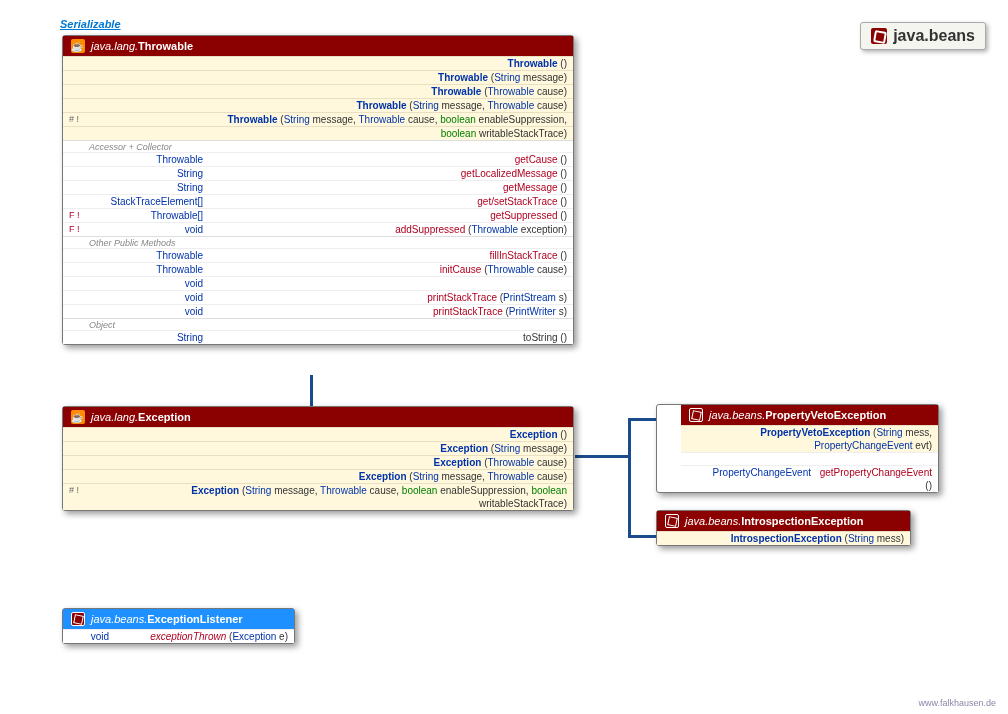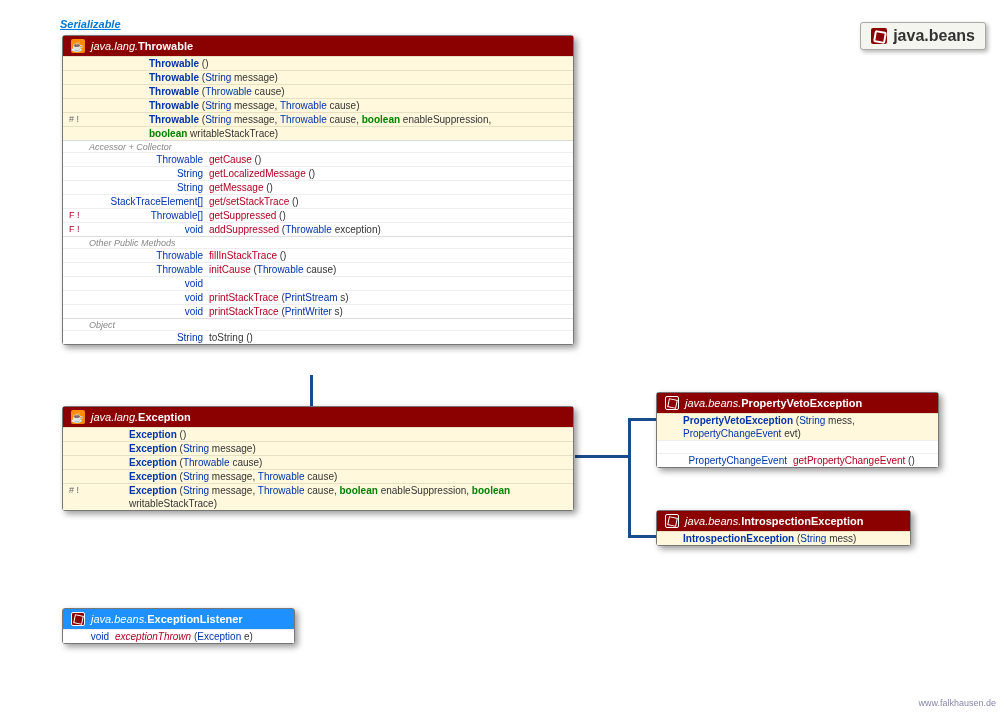--- a/index.html
+++ b/index.html
@@ -21,28 +21,28 @@
   .hdr .jicon::after { content: ""; position: absolute; top: 2px; left: 2px; width: 7px; height: 7px; border: 1px solid #fff; transform: rotate(12deg); }
   .hdr-pkg { font-style: italic; font-weight: normal; }
   .hdr-cls { font-weight: bold; }
   
   .body { background: #fff; }
   .row { display: flex; align-items: flex-start; padding: 0 6px; line-height: 13px; background: #fff8dc; border-top: 1px solid #e8e0c0; }
   .row.plain { background: #fff; border-top: 1px solid #eee; }
   .row .marker { width: 20px; color: #666; font-size: 9px; text-align: left; flex-shrink: 0; }
   .row .ret { width: 120px; text-align: right; padding-right: 6px; color: #0033aa; flex-shrink: 0; }
   .row .ret.narrow { width: 110px; }
-  .row .sig { flex: 1; }
+  .row .sig { flex: 1; text-align: right; }
   .section-label { background: #fff; color: #888; font-style: italic; padding: 1px 0 0 26px; font-size: 9px; border-top: 1px solid #ddd; }
   
   .type { color: #0033aa; }
   .bold { font-weight: bold; }
   .method { color: #b00020; }
   .param { color: #333; }
-  .kw { color: #008000; font-weight: bold; }
+  .kw { color: #008000; }
   
   .connector { position: absolute; background: #1a4b8c; z-index: 0; }
   
   .footer-link { position: absolute; bottom: 6px; right: 12px; color: #88a; font-size: 9px; }
 </style>
 </head>
 <body>
 
 <div class="interface-label" style="top:18px; left:60px;">Serializable</div>
 
@@ -195,21 +195,21 @@
         </div>
         <div class="row">
           <span class="marker"># !</span>
           <span class="ret narrow" style="width: 40px;"></span>
           <span class="sig"><span class="type bold">Exception</span> <span class="param">(<span class="type">String</span> message, <span class="type">Throwable</span> cause, <span class="kw">boolean</span> enableSuppression, <span class="kw">boolean</span> writableStackTrace)</span></span>
         </div>
       </div>
   </div>
 </div>
 
-<div class="classbox" style="top:392px; left:656px; width:283px;">
+<div class="classbox" style="top:404px; left:656px; width:283px;padding-left:24px;">
   <div class="hdr hdr-red">
     <span class="jicon"></span>
     <span><span class="hdr-pkg">java.beans.</span><span class="hdr-cls">PropertyVetoException</span></span>
   </div>
   <div class="body">
     <div class="row">
         <span class="marker"></span>
         <span class="sig"><span class="type bold">PropertyVetoException</span> <span class="param">(<span class="type">String</span> mess, <span class="type">PropertyChangeEvent</span> evt)</span></span>
       </div>
     <div class="row plain" style="height:13px;">

